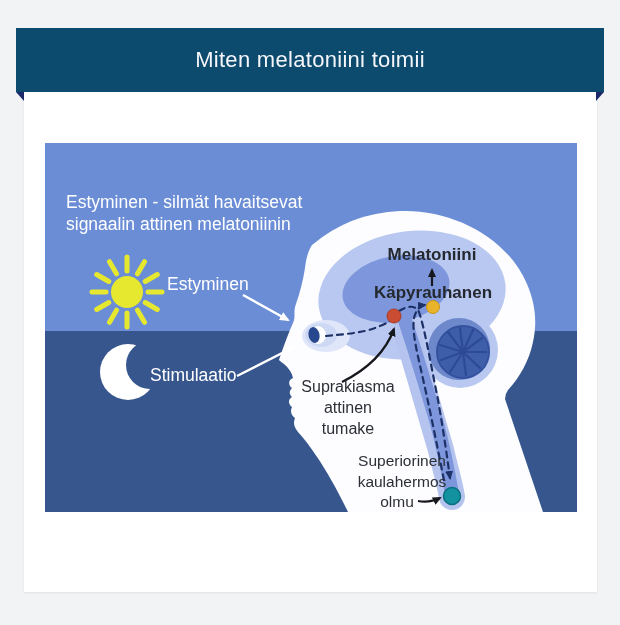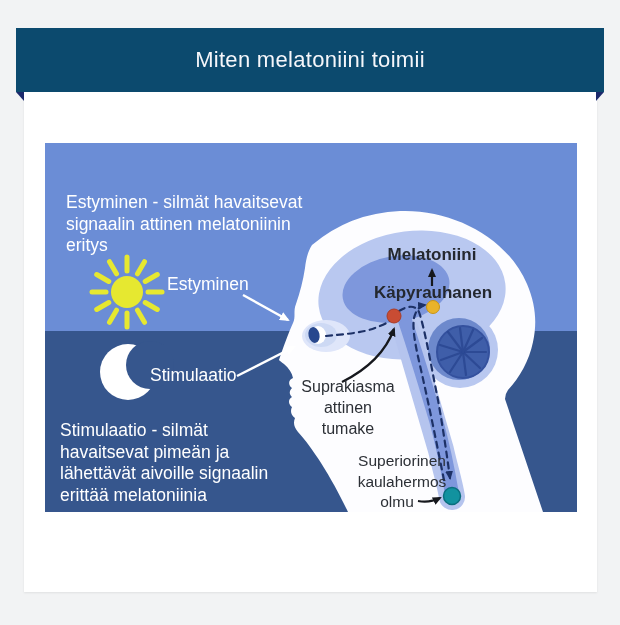--- a/index.html
+++ b/index.html
@@ -155,23 +155,16 @@
         <text class="svg-label" x="402" y="466" font-size="15.5" fill="#2c3036" text-anchor="middle">Superiorinen</text>
         <text class="svg-label" x="402" y="487" font-size="15.5" fill="#2c3036" text-anchor="middle">kaulahermos</text>
         <text class="svg-label" x="397" y="507" font-size="15.5" fill="#2c3036" text-anchor="middle">olmu</text>
       </g>
     </svg>
   </div>
 
   <div class="para para-day">
     <div>Estyminen - silmät havaitsevat</div>
     <div>signaalin attinen melatoniinin</div>
-    <div>eritys</div>
   </div>
 
-  <div class="para para-night">
-    <div>Stimulaatio - silmät</div>
-    <div>havaitsevat pimeän ja</div>
-    <div>lähettävät aivoille signaalin</div>
-    <div>erittää melatoniinia</div>
-  </div>
 
 </div>
 
 </body></html>

